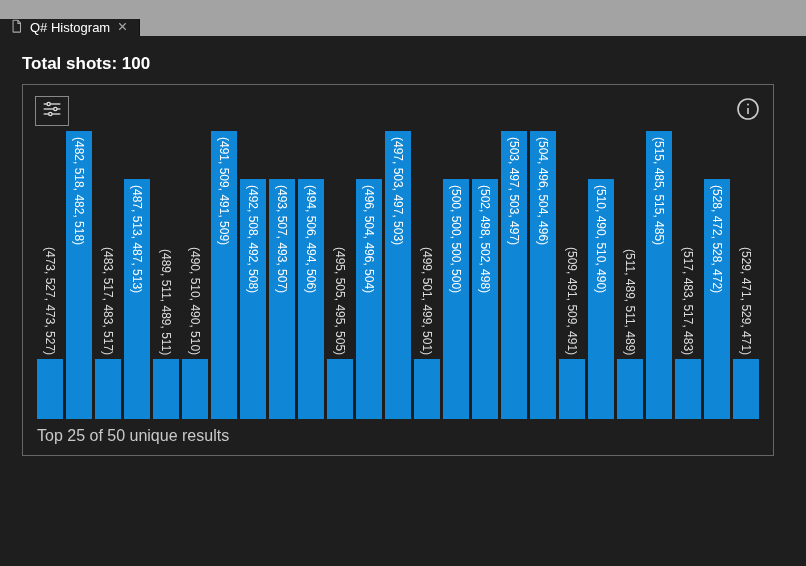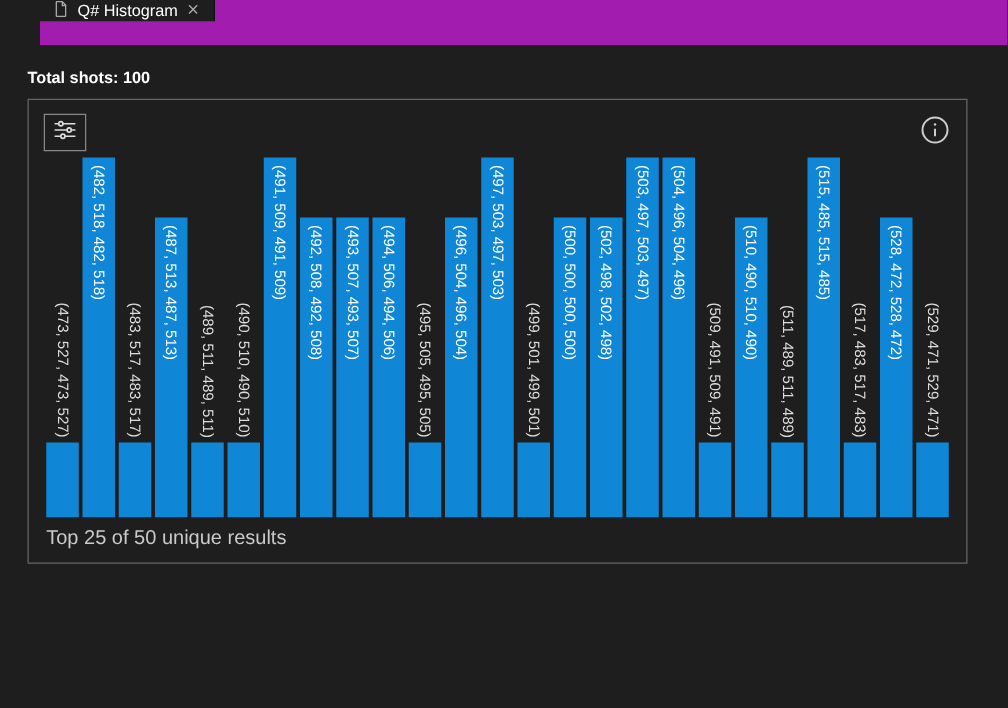--- a/index.html
+++ b/index.html
@@ -7,42 +7,41 @@
     padding: 0;
     width: 806px;
     height: 566px;
     background: #1e1e1e;
     font-family: "Segoe UI", Arial, sans-serif;
     color: #cccccc;
     overflow: hidden;
   }
   .tab-bar {
     display: flex;
-    background: #a21caf;
+    background: #a3a3a3;
     height: 36px;
-    align-items: flex-start;
-    margin-left: 32px;
+    align-items: flex-end;
   }
   .tab {
     display: flex;
     align-items: center;
     padding: 0 10px;
     background: #1e1e1e;
     border-right: 1px solid #111;
     font-size: 13px;
     color: #ffffff;
     gap: 6px;
   }
   .tab .file-icon { opacity: 0.8; }
   .tab .close-icon { opacity: 0.8; }
   .content {
     padding: 18px 22px 8px 22px;
   }
   .total-shots {
-    font-size: 13px;
+    font-size: 17px;
     font-weight: 600;
     color: #ffffff;
     margin-bottom: 10px;
   }
   .panel {
     border: 1px solid #666;
     width: 752px;
     height: 372px;
     position: relative;
     box-sizing: border-box;

